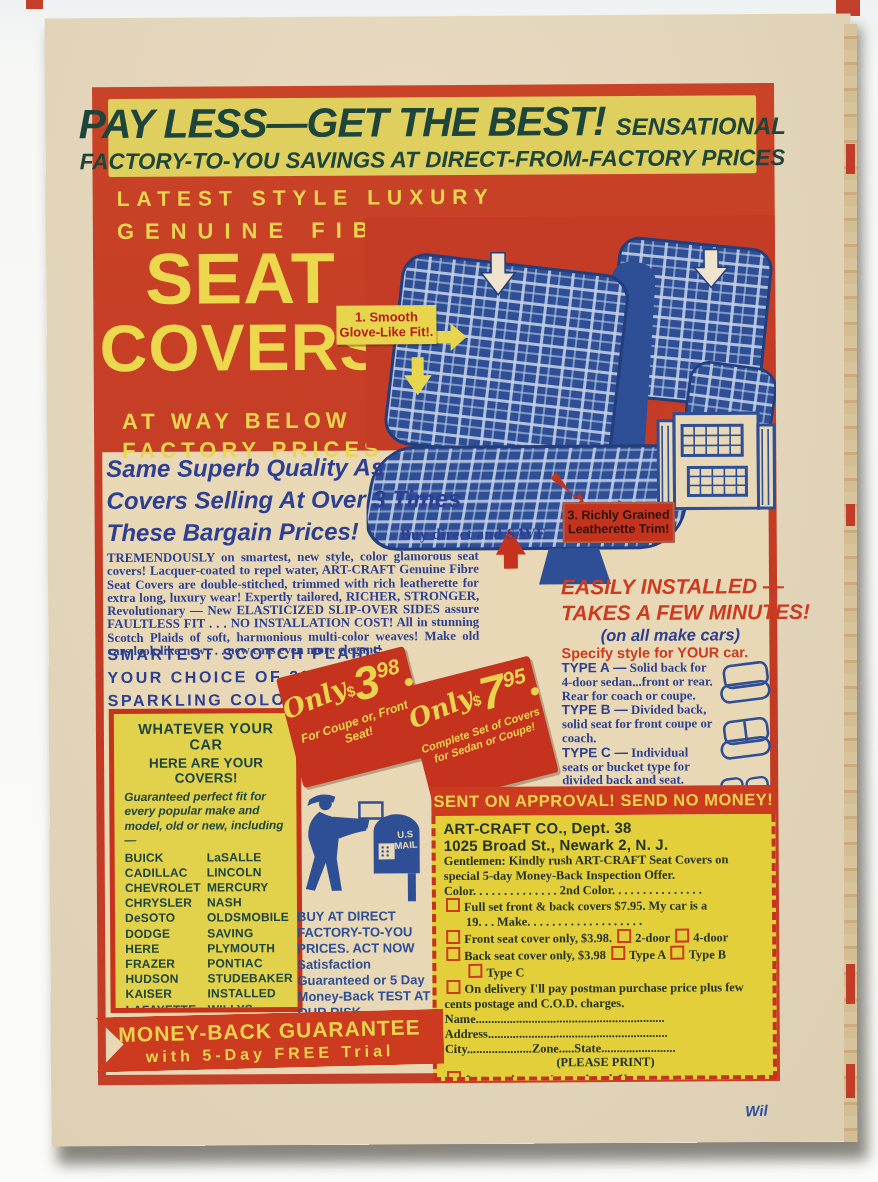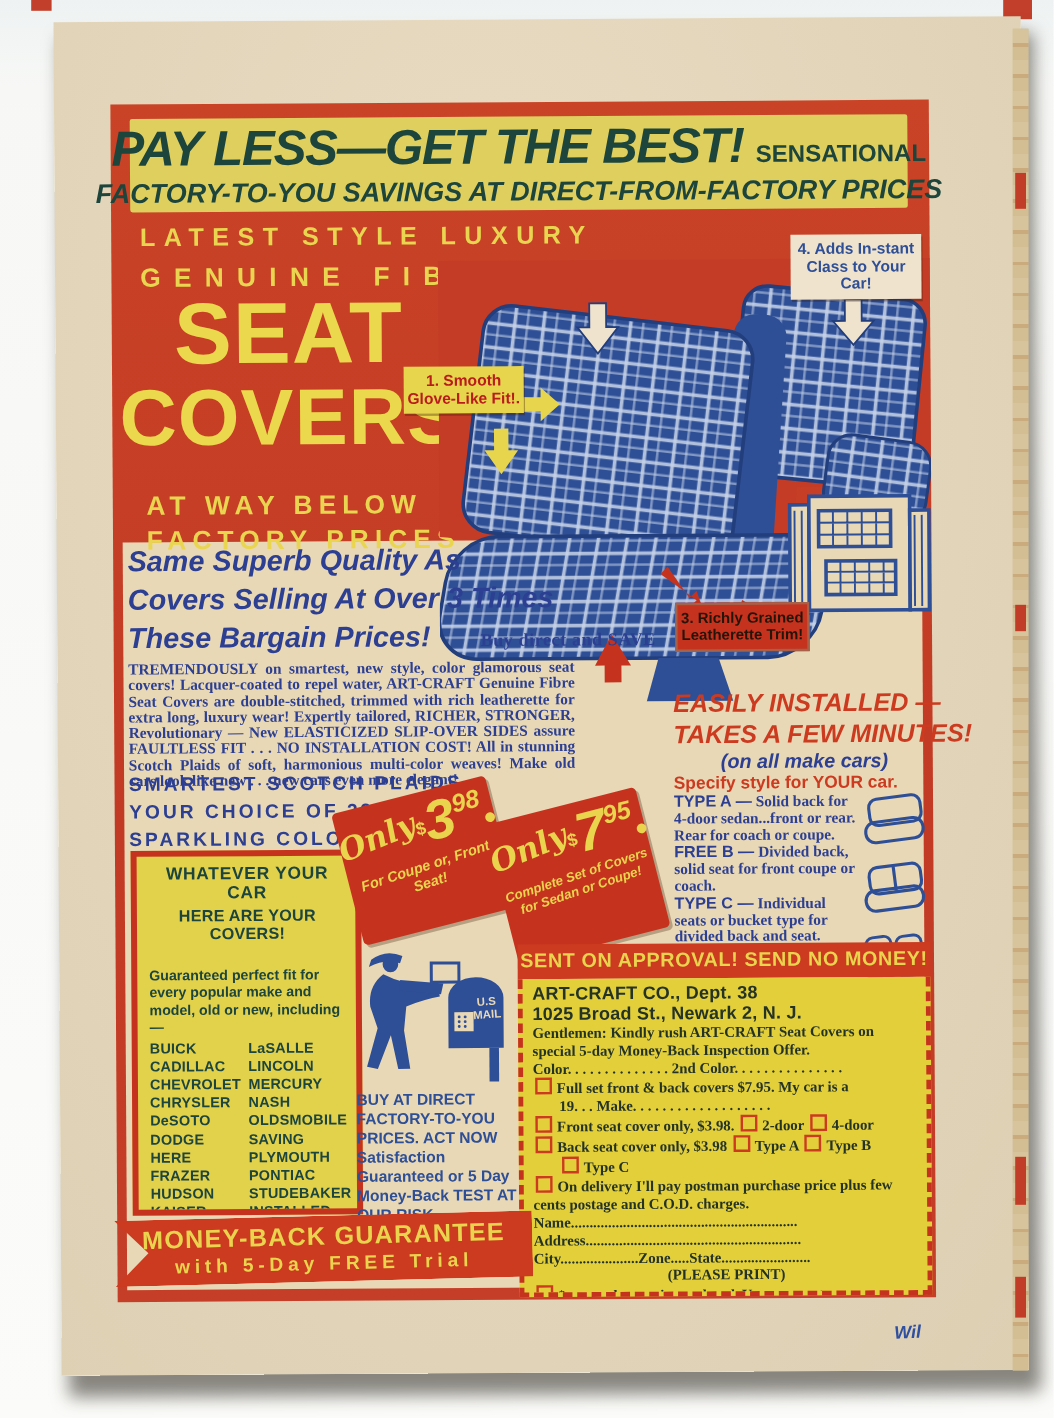--- a/index.html
+++ b/index.html
@@ -18,21 +18,21 @@
   .corner-mark{background:#c2402b;}
   .sig{color:#2f4fa0;font-size:15px;font-weight:bold;font-style:italic;transform:rotate(-2deg);}
   
   .ad{left:47px;top:69px;width:682px;height:998px;background:linear-gradient(180deg,#c94327 0%,#c23a24 60%,#c53e27 100%);}
   .panel{left:8px;top:365px;right:8px;bottom:10px;background:#e8d8b6;}
   
   .banner{left:16px;top:12px;width:648px;height:78px;background:#decf5e;border-radius:2px;
           display:flex;flex-direction:column;justify-content:center;align-items:center;}
   .banner .l1{display:flex;align-items:baseline;gap:10px;color:#1d453c;}
   .banner .big{font-size:41px;font-weight:900;font-style:italic;letter-spacing:-1px;white-space:nowrap;}
-  .banner .small{font-size:20px;font-weight:900;}
+  .banner .small{font-size:24px;font-weight:900;font-style:italic;}
   .banner .l2{font-size:22.5px;font-weight:900;font-style:italic;color:#1d453c;white-space:nowrap;margin-top:1px;}
   
   .kick1{left:24px;top:100px;font-size:21px;letter-spacing:7px;color:#e9d54f;font-weight:600;}
   .kick2{left:24px;top:132px;font-size:22px;letter-spacing:11px;color:#e9d54f;font-weight:800;}
   .seatword{color:#ecd84c;font-weight:900;letter-spacing:1px;line-height:1;font-size:72px;}
   .sub1{left:28px;top:322px;font-size:22px;letter-spacing:5px;color:#e9d54f;font-weight:700;}
   .sub2{left:28px;top:351px;font-size:22px;letter-spacing:5px;color:#e9d54f;font-weight:700;}
   
   .callout{background:#efe3cd;color:#2e4f96;font-weight:800;font-size:13px;line-height:1.12;
            text-align:center;padding:5px 3px;box-shadow:1px 2px 0 rgba(60,30,10,.35);}
@@ -44,21 +44,21 @@
   .q-head{color:#2c3f92;font-weight:800;font-style:italic;font-size:24px;line-height:32px;white-space:nowrap;}
   .q-lead{font-family:"Liberation Serif",serif;font-weight:700;font-style:normal;font-size:15px;letter-spacing:.5px;margin-left:35px;}
   .q-body{color:#2c3f92;font-family:"Liberation Serif",serif;font-weight:700;font-size:12.8px;line-height:13.3px;
           text-align:justify;}
   .plaids{color:#2c3f92;font-weight:800;font-size:16px;letter-spacing:2.5px;line-height:23px;}
   
   .carbox{left:13px;top:622px;width:192px;height:304px;background:#e2d14a;border:5px solid #c5331f;
           box-sizing:border-box;padding:7px 8px 4px 10px;color:#1c453e;overflow:hidden;}
   .carbox .t1{font-size:14.5px;font-weight:900;letter-spacing:.6px;text-align:center;}
   .carbox .t2{font-size:13.5px;font-weight:900;letter-spacing:.2px;text-align:center;margin-top:3px;}
-  .carbox .intro{font-size:11.8px;font-weight:800;line-height:1.22;margin-top:20px;}
+  .carbox .intro{font-size:11.8px;font-weight:800;line-height:1.22;margin-top:4px;font-style:italic;}
   .carlist{display:flex;margin-top:3px;}
   .carlist .col{width:50%;font-size:12px;font-weight:900;line-height:15.2px;letter-spacing:.2px;}
   
   .burst{background:#c5331f;border-radius:4px;color:#ead44e;text-align:center;
          box-shadow:2px 3px 0 rgba(70,30,10,.3);}
   .burst .row{display:flex;align-items:flex-start;justify-content:center;margin-top:6px;}
   .burst .only{font-family:"DejaVu Serif",serif;font-style:italic;font-size:26px;font-weight:700;transform:rotate(-8deg);margin-top:8px;}
   .burst .dollar{font-size:15px;font-weight:900;margin-top:16px;}
   .burst .int{font-size:46px;font-weight:900;line-height:.9;font-style:italic;}
   .burst .cents{font-size:21px;font-weight:900;font-style:italic;}
@@ -164,23 +164,20 @@
         <polygon points="67,114 85,114 85,106 101,120 85,134 85,126 67,126"></polygon>
         <polygon points="46,140 58,140 58,158 66,158 52,178 38,158 46,158"></polygon>
       </g>
       <g fill="#c5331f">
         <polygon points="184,262 214,284 204,294 222,300 214,276 208,282 190,256"></polygon>
         <polygon points="252,284 276,298 262,308 248,294"></polygon>
         <polygon points="143,312 129,338 137,338 137,352 151,352 151,338 159,338"></polygon>
       </g>
     </svg>
 
-    <div class="abs callout" style="left:566px;top:112px;width:103px;">
-      <span>4. Adds In-stant Class to Your Car!</span>
-    </div>
     <div class="abs callout yellow" style="left:243px;top:220px;width:94px;">
       <span>1. Smooth Glove-Like Fit!.</span>
     </div>
     <div class="abs redbox" style="left:468px;top:418px;width:106px;">
       <span>3. Richly Grained Leatherette Trim!</span>
     </div>
 
     <div class="abs" style="left:12px;top:366px;width:372px;">
       <div class="q-head">Same Superb Quality As</div>
       <div class="q-head">Covers Selling At Over 3 Times</div>
@@ -255,21 +252,21 @@
 
     <div class="abs" style="left:466px;top:490px;width:218px;">
       <div class="inst-t">EASILY INSTALLED —</div>
       <div class="inst-t">TAKES A FEW MINUTES!</div>
       <div class="inst-sub">(on all make cars)</div>
       <div class="inst-spec">Specify style for YOUR car.</div>
       <div style="display:flex;">
         <div class="types" style="width:155px;">
           <b>TYPE A —</b>
           <span>Solid back for 4-door sedan...front or rear. Rear for coach or coupe.</span><br>
-          <b>FREE B —</b>
+          <b>TYPE B —</b>
           <span>Divided back, solid seat for front coupe or coach.</span><br>
           <b>TYPE C —</b>
           <span>Individual seats or bucket type for divided back and seat.</span>
         </div>
         <div style="width:62px;">
           <svg width="58" height="52" viewBox="0 0 58 52">
             <g fill="none" stroke="#2e4f96" stroke-width="2.6" transform="rotate(-7 29 26)">
               <rect x="9" y="4" width="43" height="22" rx="7"></rect>
                 <rect x="4" y="23" width="48" height="17" rx="8"></rect>
             </g>

